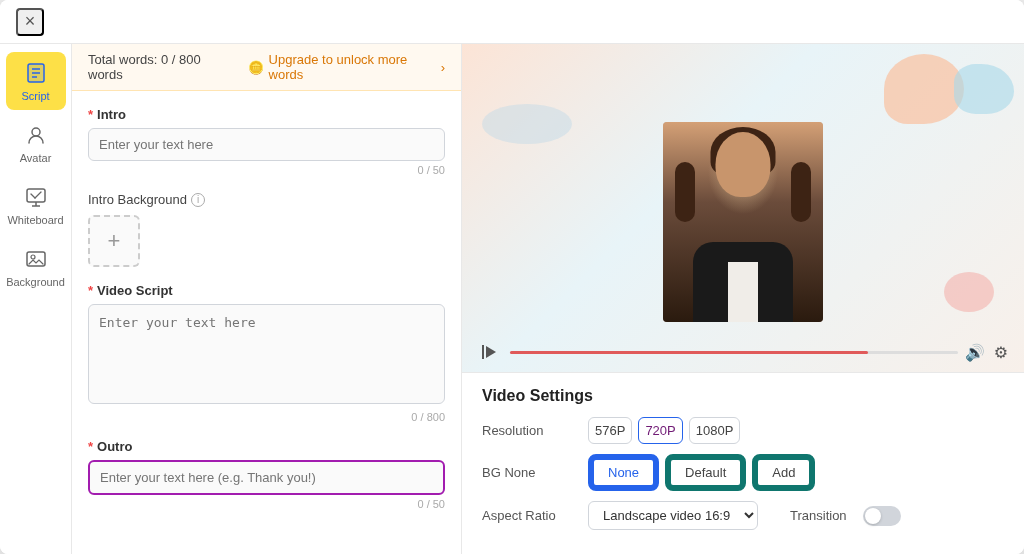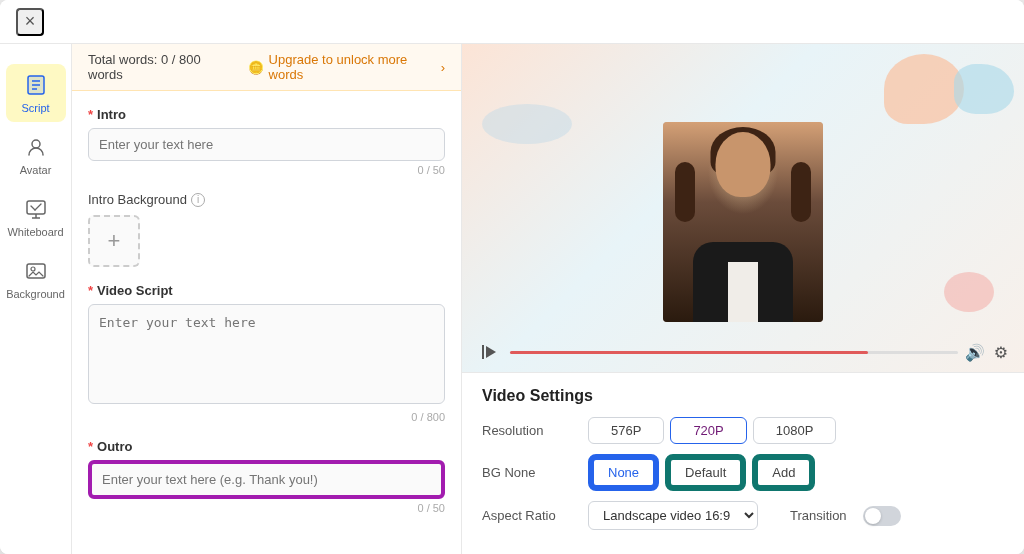--- a/index.html
+++ b/index.html
@@ -78,23 +78,22 @@
       width: 60px;
       display: flex;
       flex-direction: column;
       align-items: center;
       padding: 8px 4px;
       border-radius: 8px;
       cursor: pointer;
       gap: 4px;
     }
     .sidebar-item.active {
-      background: #fef9c3;
+      background: #fde047;
       color: #2563eb;
-      margin-top: 12px;
     }
     .sidebar-item:not(.active) {
       color: #666;
     }
     .sidebar-icon {
       width: 26px;
       height: 26px;
       display: flex;
       align-items: center;
       justify-content: center;
@@ -215,21 +214,21 @@
       border-radius: 6px;
       padding: 10px;
       font-size: 13px;
       color: #999;
       background: #fafafa;
       resize: none;
       outline: none;
     }
     .outro-input {
       width: 100%;
-      border: 4px solid #a21caf;
+      border: 2px solid #a21caf;
       border-radius: 6px;
       padding: 8px 10px;
       font-size: 13px;
       color: #999;
       background: #fafafa;
       outline: none;
     }
     
     .right-panel {
       flex: 1;
@@ -434,21 +433,21 @@
       width: 90px;
       font-size: 13px;
       color: #555;
       font-weight: 500;
     }
     .btn-group {
       display: flex;
       gap: 6px;
     }
     .res-btn {
-      padding: 5px 22px;
+      padding: 5px 6px;
       border: 1px solid #d1d5db;
       border-radius: 6px;
       font-size: 13px;
       color: #444;
       background: #fff;
       cursor: pointer;
     }
     .res-btn.active {
       border-color: #2563eb;
       color: #701a75;

